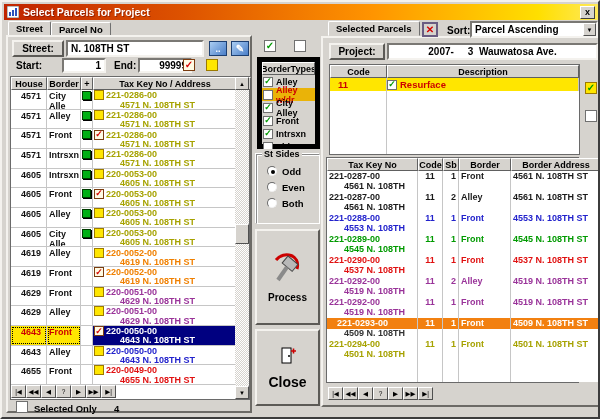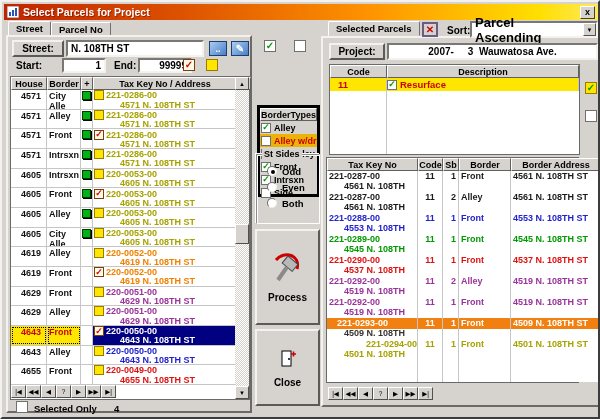--- a/index.html
+++ b/index.html
@@ -61,21 +61,21 @@
   
   .navbtn{width:15px;height:13px;background:#d6d3ce;border:1px solid;
     border-color:#fff #505050 #505050 #fff;font-size:6.5px;display:inline-flex;align-items:center;
     justify-content:center;color:#000;padding:0;}
   .navrow{display:flex;gap:0px;}
   .sbtn{width:14px;height:13px;background:#d6d3ce;border:1px solid;border-color:#fff #505050 #505050 #fff;
     font-size:6px;display:flex;align-items:center;justify-content:center;color:#000;}
   .strack{width:14px;background:repeating-conic-gradient(#fff 0 25%,#d6d3ce 0 50%) 0 0/2px 2px;}
   .sthumb{width:14px;background:#d6d3ce;border:1px solid;border-color:#fff #505050 #505050 #fff;}
   
-  .btbox{border:3px solid #000000;background:#d6d3ce;margin-top:48px;}
+  .btbox{border:5px solid #000000;background:#d6d3ce;}
   .btitem{display:flex;align-items:center;gap:3px;height:13px;padding-left:1px;font-size:9px;color:#000;}
   .btitem.hl{background:#eab308;color:#cc0000;}
   .group{border:1px solid;border-color:#8a8a8a #fff #fff #8a8a8a;box-shadow:inset 1px 1px 0 #fff, -1px -1px 0 #fff;}
   .glegend{position:absolute;top:-6px;left:5px;background:#d6d3ce;font-size:9px;padding:0 2px;color:#000;}
   .ritem{display:flex;align-items:center;gap:5px;height:16px;padding-left:10px;font-size:9.5px;color:#000;}
   
   .rtable{left:324px;top:155px;width:253px;height:226px;border:1px solid #6a6a6a;background:#fff;}
   .rhead{display:grid;grid-template-columns:91px 25px 16px 52px 90px;height:13px;}
   .rrows{position:absolute;left:0;top:13px;width:272px;bottom:0;overflow:hidden;background:#fff;}
   .rrow{display:grid;grid-template-columns:91px 25px 16px 52px 88px;height:21px;position:relative;}
@@ -408,35 +408,35 @@
       </div>
   </div>
   <div class="abs btn3d" style="left:253px;top:227px;width:65px;height:96px;flex-direction:column;gap:8px;font-size:10px;">
     <svg width="34" height="32" viewBox="0 0 34 32">
       <path d="M5 8 C13 -2 30 3 26 17" fill="none" stroke="#cc0000" stroke-width="3"></path>
       <rect x="13" y="7" width="13" height="9" fill="#b8b8b8" stroke="#444" transform="rotate(40 19 11)"></rect>
       <path d="M16 15 L7 28" stroke="#8a8a8a" stroke-width="4"></path>
     </svg>
     <span>Process</span>
   </div>
-  <div class="abs btn3d" style="left:253px;top:327px;width:65px;height:77px;flex-direction:column;gap:9px;font-size:10px;">
+  <div class="abs btn3d" style="left:253px;top:327px;width:65px;height:77px;flex-direction:column;gap:9px;font-size:14px;">
     <svg width="18" height="20" viewBox="0 0 18 20">
       <rect x="3" y="3" width="9" height="15" fill="#fff" stroke="#000"></rect>
       <circle cx="10" cy="11" r="1" fill="#000"></circle>
       <path d="M12 6 h5 M14.5 3.5 v5" stroke="#cc0000" stroke-width="1.6"></path>
     </svg>
     <span>Close</span>
   </div>
 
   <div class="abs raised" style="left:319px;top:34px;width:279px;height:371px;background:transparent;"></div>
   <div class="abs tab" style="left:326px;top:19px;">Selected Parcels</div>
   <div class="abs delicon" style="left:420px;top:20px;">✕</div>
   <span class="abs lbl" style="left:445px;top:23px;">Sort:</span>
   <div class="abs sunken" style="left:468px;top:19px;width:128px;height:17px;display:flex;align-items:center;">
-    <span style="font-size:13px;padding-left:3px;flex:1;color:#000;">Parcel Ascending</span>
+    <span style="font-size:10px;padding-left:3px;flex:1;color:#000;">Parcel Ascending</span>
     <span class="sbtn" style="width:13px;height:13px;">▼</span>
   </div>
   <div class="abs btn3d" style="left:327px;top:41px;width:56px;height:17px;font-size:10px;">Project:</div>
   <input class="abs fld" style="left: 385px; top: 41px; width: 211px; height: 17px; text-align: center;" value="2007-     3  Wauwatosa Ave.">
 
   <div class="abs" style="left:327px;top:62px;width:251px;height:91px;border:1px solid #6a6a6a;background:#fff;">
     <div class="codehead" id="code-head">
         <div class="gh">Code</div>
         <div class="gh">Description</div>
       </div>
@@ -602,21 +602,21 @@
           </div>
           <div class="rc cbord">
             <span class="t1" style="color: rgb(26, 26, 26);">Front</span>
           </div>
           <div class="rc caddr">
             <span class="t1" style="color: rgb(26, 26, 26);">4509 N. 108TH ST</span>
           </div>
         </div>
         <div class="rrow">
           <div class="rc">
-            <span class="t1" style="color: rgb(166, 162, 0); text-align: right;">221-0294-00</span>
+            <span class="t1" style="color: rgb(166, 162, 0);">221-0294-00</span>
             <span class="rl2" style="color: rgb(166, 162, 0);">4501 N. 108TH</span>
           </div>
           <div class="rc ccode">
             <span class="t1" style="color: rgb(166, 162, 0);">11</span>
           </div>
           <div class="rc csb">
             <span class="t1" style="color: rgb(166, 162, 0);">1</span>
           </div>
           <div class="rc cbord">
             <span class="t1" style="color: rgb(166, 162, 0);">Front</span>

